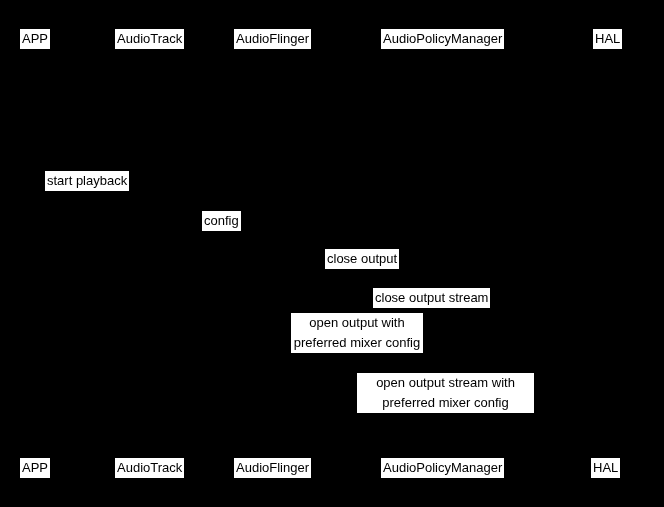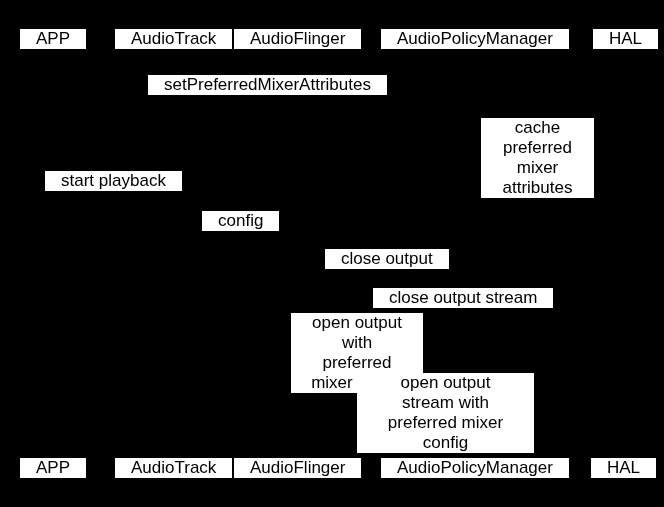--- a/index.html
+++ b/index.html
@@ -12,44 +12,41 @@
     width: 664px;
     height: 507px;
     background: #000000;
     overflow: hidden;
     font-family: "Liberation Sans", sans-serif;
   }
   .lbl {
     position: absolute;
     background: #ffffff;
     color: #000000;
-    font-size: 17px;
+    font-size: 13px;
     line-height: 20px;
-    padding: 0 16px;
+    padding: 0 2px;
     white-space: pre-line;
     box-sizing: border-box;
   }
   .center {
     text-align: center;
   }
 </style>
 </head>
 <body>
 
 <div class="canvas">
 
   <div class="lbl" style="left:20px; top:29px;">APP</div>
   <div class="lbl" style="left:115px; top:29px;">AudioTrack</div>
   <div class="lbl" style="left:234px; top:29px;">AudioFlinger</div>
   <div class="lbl" style="left:381px; top:29px;">AudioPolicyManager</div>
   <div class="lbl" style="left:593px; top:29px;">HAL</div>
 
-  <div class="lbl" style="left:148px; top:75px;">setPreferredMixerAttributes</div>
-  <div class="lbl center" style="left:481px; top:118px; width:113px;">cache preferred
-mixer attributes</div>
   <div class="lbl" style="left:45px; top:171px;">start playback</div>
   <div class="lbl" style="left:202px; top:211px;">config</div>
   <div class="lbl" style="left:325px; top:249px;">close output</div>
   <div class="lbl" style="left:373px; top:288px;">close output stream</div>
   <div class="lbl center" style="left:291px; top:313px; width:132px;">open output with
 preferred mixer config</div>
   <div class="lbl center" style="left:357px; top:373px; width:177px;">open output stream with
 preferred mixer config</div>
 
   <div class="lbl" style="left:20px; top:458px;">APP</div>

